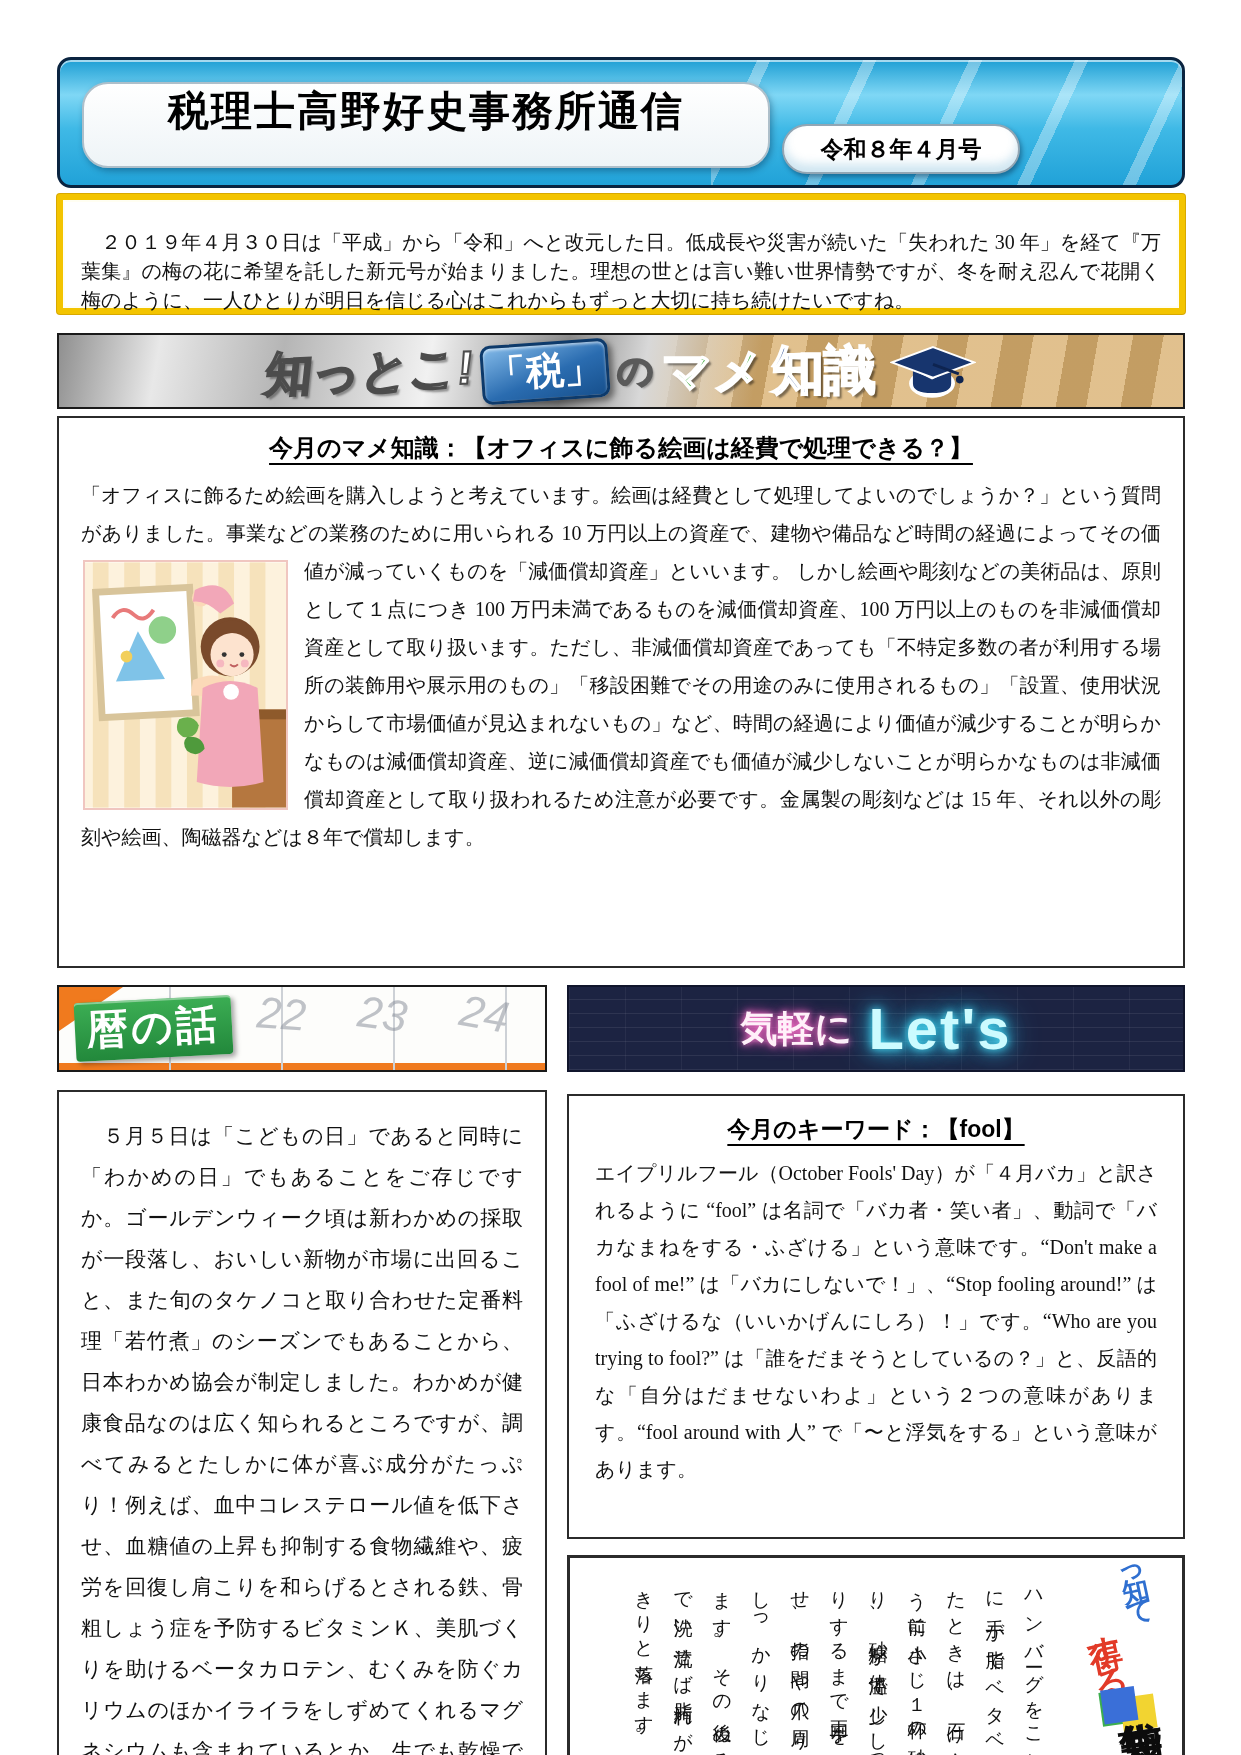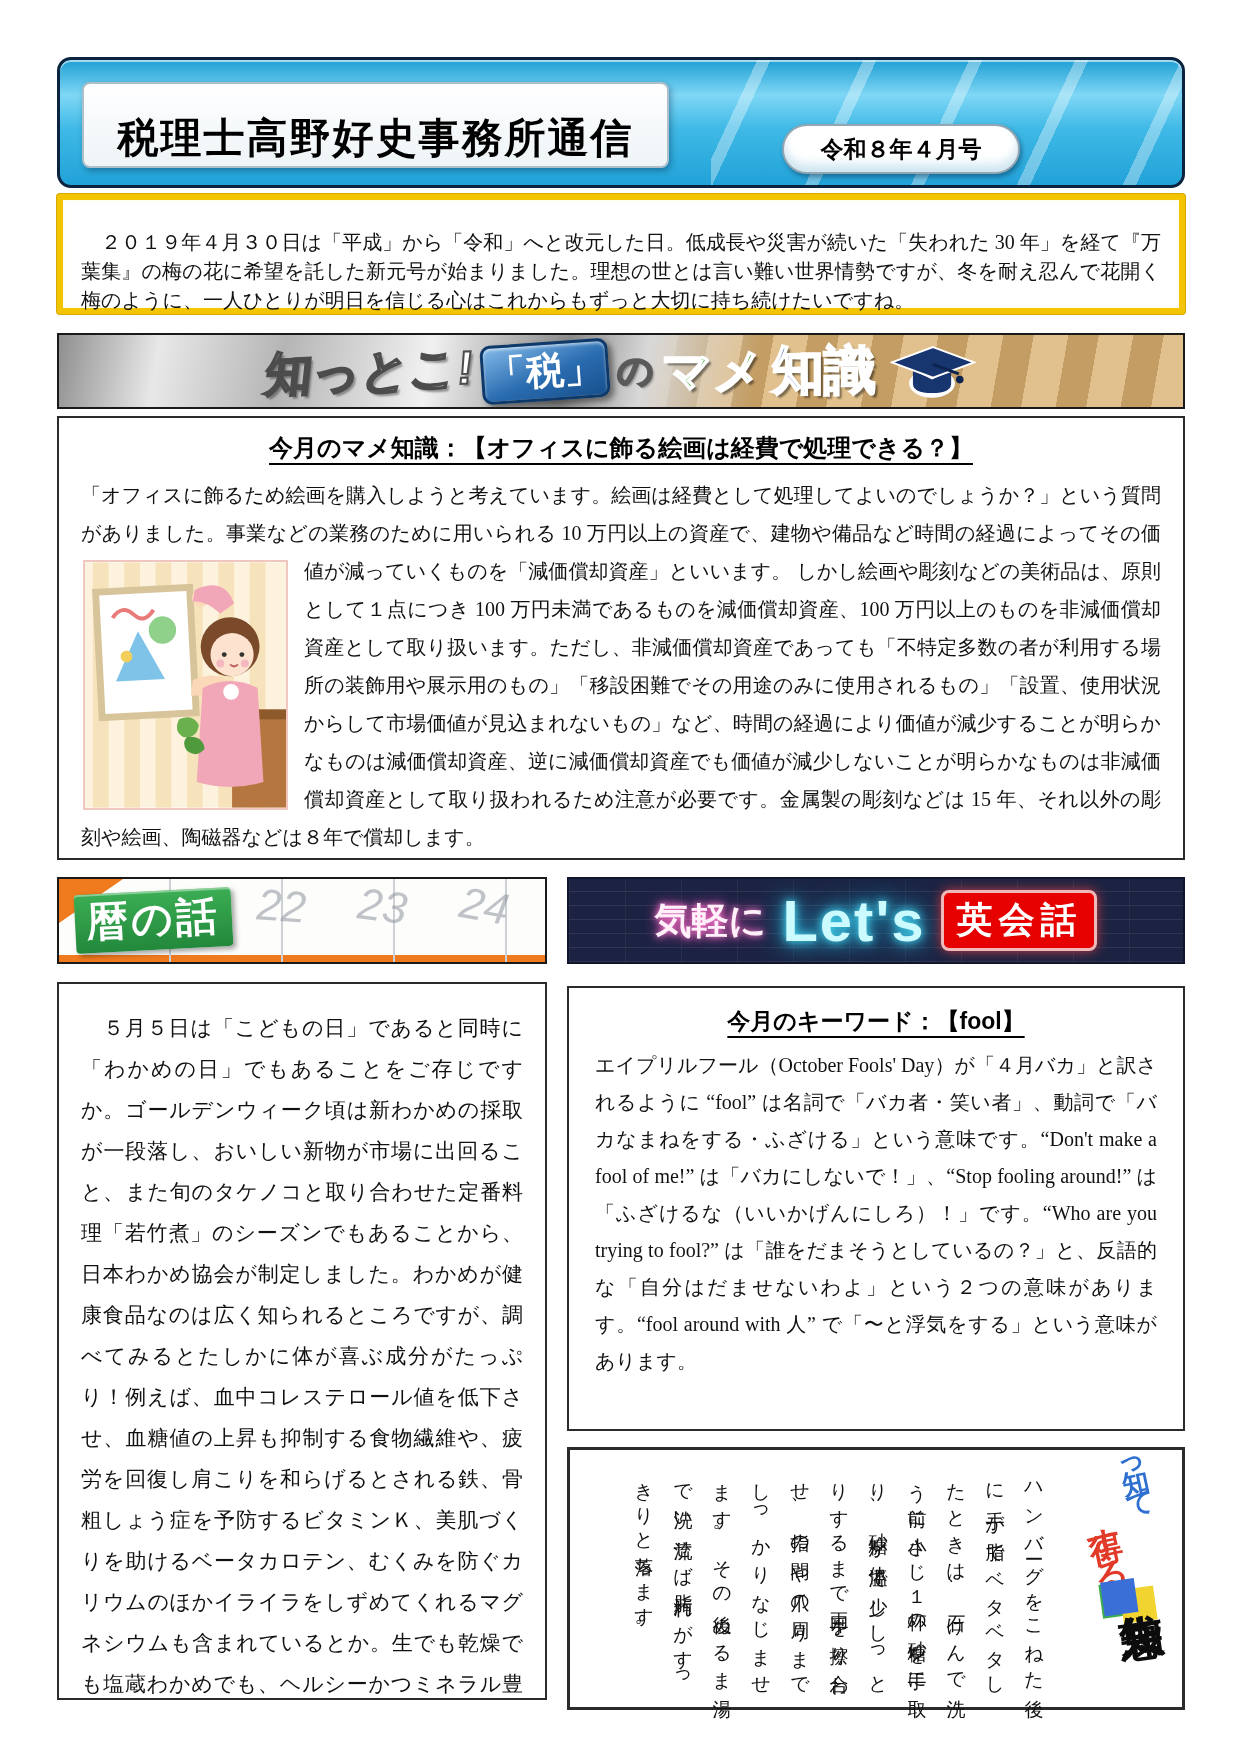--- a/index.html
+++ b/index.html
@@ -7,23 +7,23 @@
   .page { position:relative; width:1241px; height:1755px; margin:0 auto; background:#fff;
           padding:57px 56px 48px 57px; overflow:hidden; }
   .gothic { font-family:"Liberation Sans","DejaVu Sans",sans-serif; }
 
   
   .header { position:relative; height:131px; border-radius:14px; border:3px solid #0a2440;
             background:linear-gradient(180deg,#1f9fd4 0%,#7fd7f5 28%,#3fb9e6 55%,#21a2d8 100%);
             box-shadow: inset 0 2px 0 rgba(255,255,255,.6); margin-bottom:6px; overflow:hidden; }
   .header::after { content:""; position:absolute; right:0; top:0; width:42%; height:100%;
             background:repeating-linear-gradient(115deg, transparent 0 42px, rgba(255,255,255,.35) 42px 54px, transparent 54px 96px); }
-  .title-box { position:absolute; left:22px; top:22px; width:587px; height:86px; background:linear-gradient(180deg,#ffffff,#eef4f7);
-            border:2px solid #aebfca; border-radius:8px; box-shadow:2px 3px 6px rgba(0,30,60,.35);
-            display:flex; align-items:flex-end; justify-content:center; z-index:2; }
+  .title-box { position:absolute; left:22px; top:22px; width:688px; height:86px; background:linear-gradient(180deg,#ffffff,#eef4f7);
+            border:2px solid #aebfca; border-radius:26px; box-shadow:2px 3px 6px rgba(0,30,60,.35);
+            display:flex; align-items:flex-start; justify-content:center; z-index:2; }
   .title-box h1 { font-size:41px; font-weight:bold; color:#000; letter-spacing:2px; }
   .issue-badge { position:absolute; right:162px; bottom:11px; width:238px; height:50px; background:#fff;
             border:2px solid #92a6b4; border-radius:26px; display:flex; align-items:center; justify-content:center;
             font-size:23px; font-weight:bold; box-shadow:2px 3px 5px rgba(0,20,50,.4), inset 0 -8px 10px rgba(150,200,225,.45); z-index:2; }
 
   
   .intro-box { height:120px; border:6px solid #f3c400; border-radius:3px; background:#fff;
             box-shadow: inset 0 0 0 2px #fffef2, 0 0 0 1px #d8a800; margin-bottom:19px;
             padding:28px 18px; }
   .intro-box p { font-size:20px; line-height:29px; text-align:justify; color:#111; }
@@ -41,21 +41,21 @@
             border:3px solid #0d3a6b; border-radius:10px; color:#fff; font-size:38px; font-weight:bold;
             padding:1px 4px; transform:rotate(-4deg);
             box-shadow:4px 4px 6px rgba(0,0,0,.45), inset 0 2px 3px rgba(255,255,255,.55); }
   .bn1-no { font-size:36px; font-weight:bold; color:#fff; -webkit-text-stroke:2px #5a5a5a; text-shadow:2px 2px 2px rgba(0,0,0,.3); }
   .bn1-mame { font-size:50px; font-weight:bold; color:#35a431; -webkit-text-stroke:2px #fff; text-shadow:3px 3px 2px rgba(0,0,0,.45); }
   .bn1-chishiki { font-size:52px; font-weight:bold; color:#1c3f88; -webkit-text-stroke:2px #fff; text-shadow:3px 3px 2px rgba(0,0,0,.45); }
   .cap-icon { width:86px; height:60px; margin-left:6px; }
 
   
   .box { border:2px solid #2b2b2b; background:#fff; overflow:hidden; }
-  .tax-box { height:444px; padding:14px 22px 0; margin-bottom:17px; }
+  .tax-box { height:552px; padding:14px 22px 0; margin-bottom:17px; }
   .sec-heading { text-align:center; font-size:24px; font-weight:bold; color:#000;
             text-decoration:underline; text-underline-offset:7px; text-decoration-thickness:2px; margin-bottom:12px; }
   .tax-body { font-size:20px; line-height:38px; text-align:justify; color:#111; }
   .illust { float:left; width:205px; height:250px; margin:8px 16px 4px 2px; border:2px solid #f0c6c0; }
 
   
   .cols { display:flex; gap:20px; }
   .col-left { width:490px; }
   .col-right { width:618px; }
 
@@ -202,21 +202,20 @@
       </div>
       <div class="box cal-article">
         <p>　５月５日は「こどもの日」であると同時に「わかめの日」でもあることをご存じですか。ゴールデンウィーク頃は新わかめの採取が一段落し、おいしい新物が市場に出回ること、また旬のタケノコと取り合わせた定番料理「若竹煮」のシーズンでもあることから、日本わかめ協会が制定しました。わかめが健康食品なのは広く知られるところですが、調べてみるとたしかに体が喜ぶ成分がたっぷり！例えば、血中コレステロール値を低下させ、血糖値の上昇も抑制する食物繊維や、疲労を回復し肩こりを和らげるとされる鉄、骨粗しょう症を予防するビタミンＫ、美肌づくりを助けるベータカロテン、むくみを防ぐカリウムのほかイライラをしずめてくれるマグネシウムも含まれているとか。生でも乾燥でも塩蔵わかめでも、ヘルシーかつミネラル豊富であることは変わりませんが、生の新わかめが楽しめるのは春だけです。記念日にはこの季節ならではのわかめを味わってみては！</p>
       </div>
     </div>
 
     <div class="col-right">
       <div class="eng-banner">
         <span class="eng-kigaru gothic">気軽に</span>
         <span class="eng-lets gothic">Let's</span>
-        <span class="eng-badge gothic">英会話</span>
       </div>
       <div class="box eng-article">
         <div class="sec-heading gothic">今月のキーワード：【fool】</div>
         <p class="eng-body">エイプリルフール（October Fools' Day）が「４月バカ」と訳されるように “fool” は名詞で「バカ者・笑い者」、動詞で「バカなまねをする・ふざける」という意味です。“Don't make a fool of me!” は「バカにしないで！」、“Stop fooling around!” は「ふざけるな（いいかげんにしろ）！」です。“Who are you trying to fool?” は「誰をだまそうとしているの？」と、反語的な「自分はだませないわよ」という２つの意味があります。“fool around with 人” で「〜と浮気をする」という意味があります。</p>
       </div>
 
       <div class="tips-box">
         <div class="v-text">ハンバーグをこねた後に手が脂でベタベタしたときは、石けんで洗う前に小さじ１杯の砂糖を手に取り、砂糖が体温で少ししっとりするまで両手を擦り合わせ、指の間や爪の周りまでしっかりなじませます。その後ぬるま湯で洗い流せば脂汚れがすっきりと落ちます。</div>
         <div class="tips-logo">
           <span class="logo-a">知って</span>

